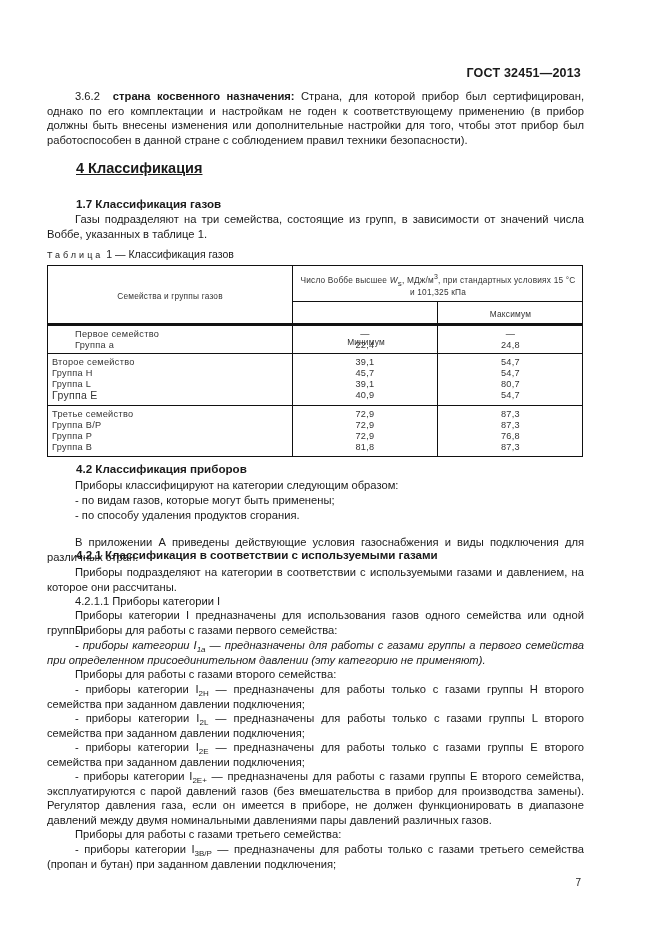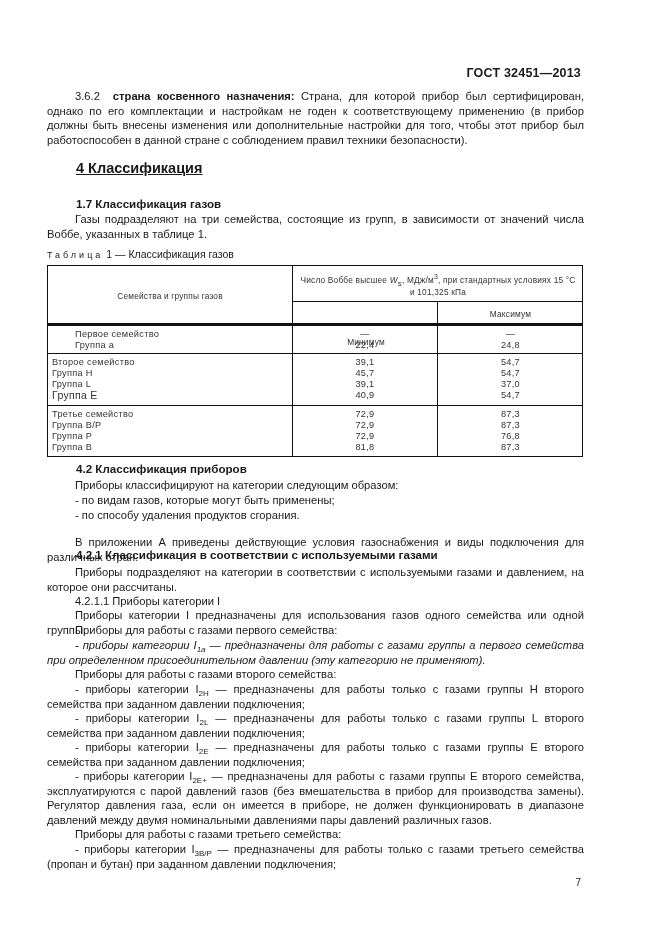--- a/index.html
+++ b/index.html
@@ -80,21 +80,21 @@
   </div>
   <div class="rows num" style="left:245px; width:144px; top:91px;">
     <div>39,1</div>
     <div>45,7</div>
     <div>39,1</div>
     <div>40,9</div>
   </div>
   <div class="rows num" style="left:390px; width:145px; top:91px;">
     <div>54,7</div>
     <div>54,7</div>
-    <div>37,0</div>
+    <div>80,7</div>
     <div>54,7</div>
   </div>
 
   <div class="rows" style="left:4px; top:143px;">
     <div>Третье семейство</div>
     <div>Группа B/P</div>
     <div>Группа P</div>
     <div>Группа B</div>
   </div>
   <div class="rows num" style="left:245px; width:144px; top:143px;">

